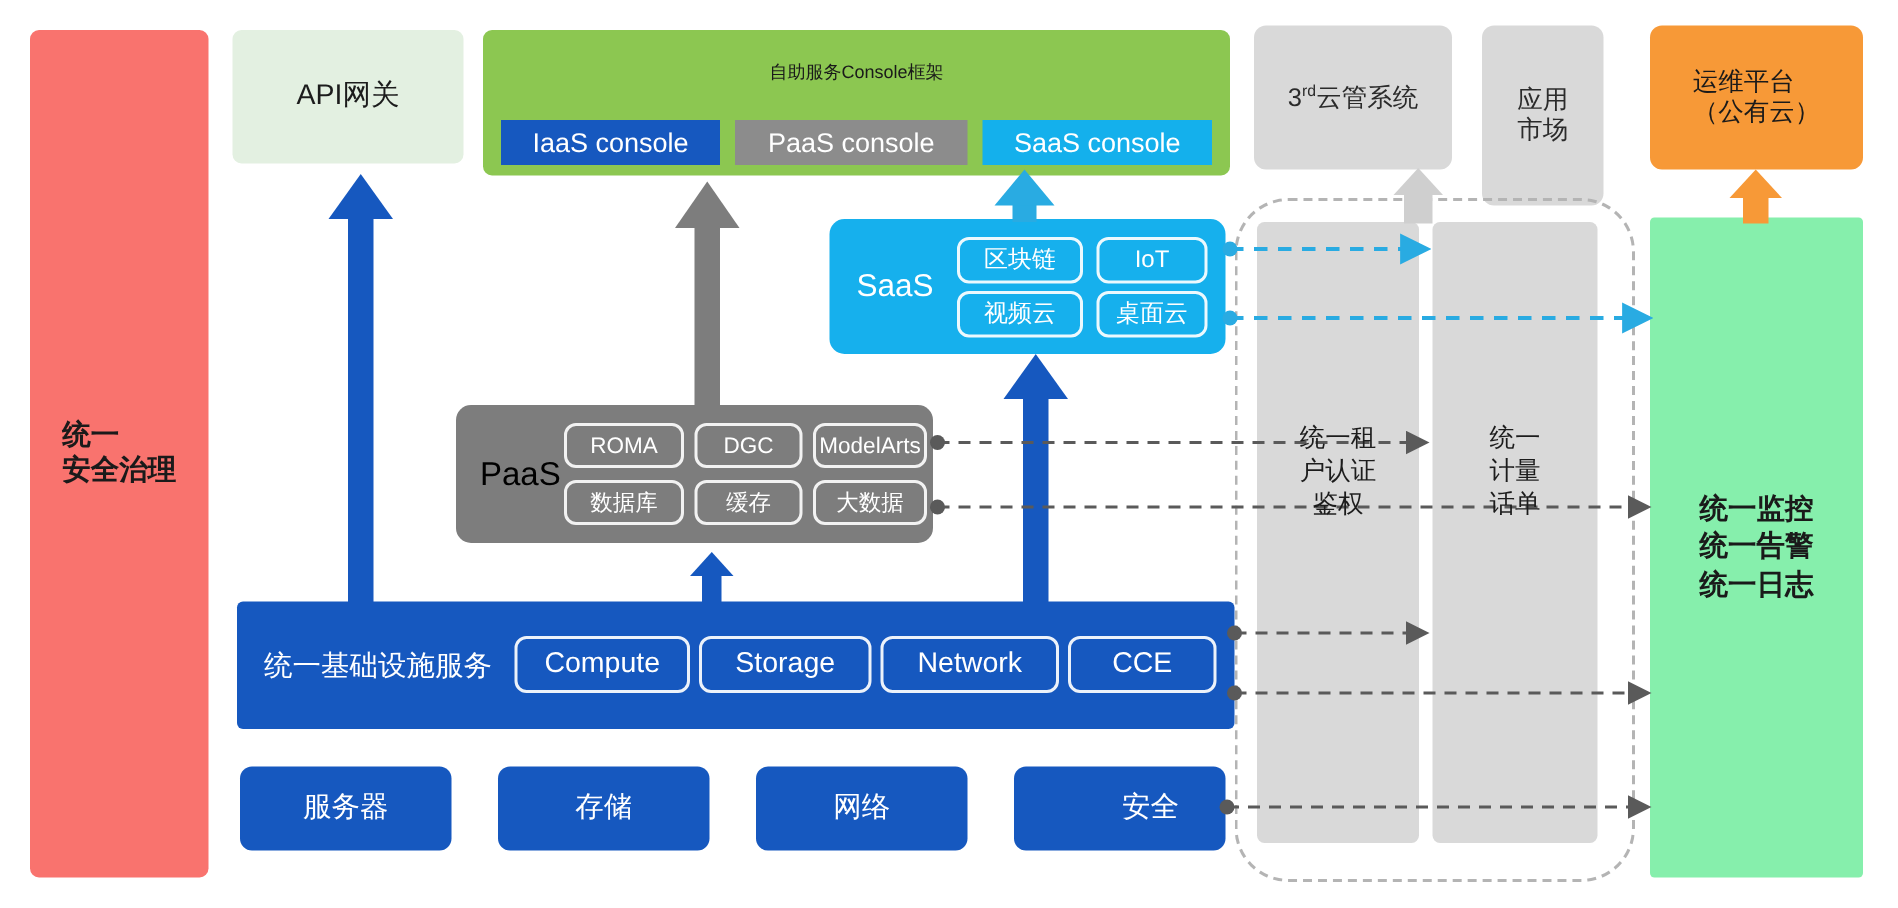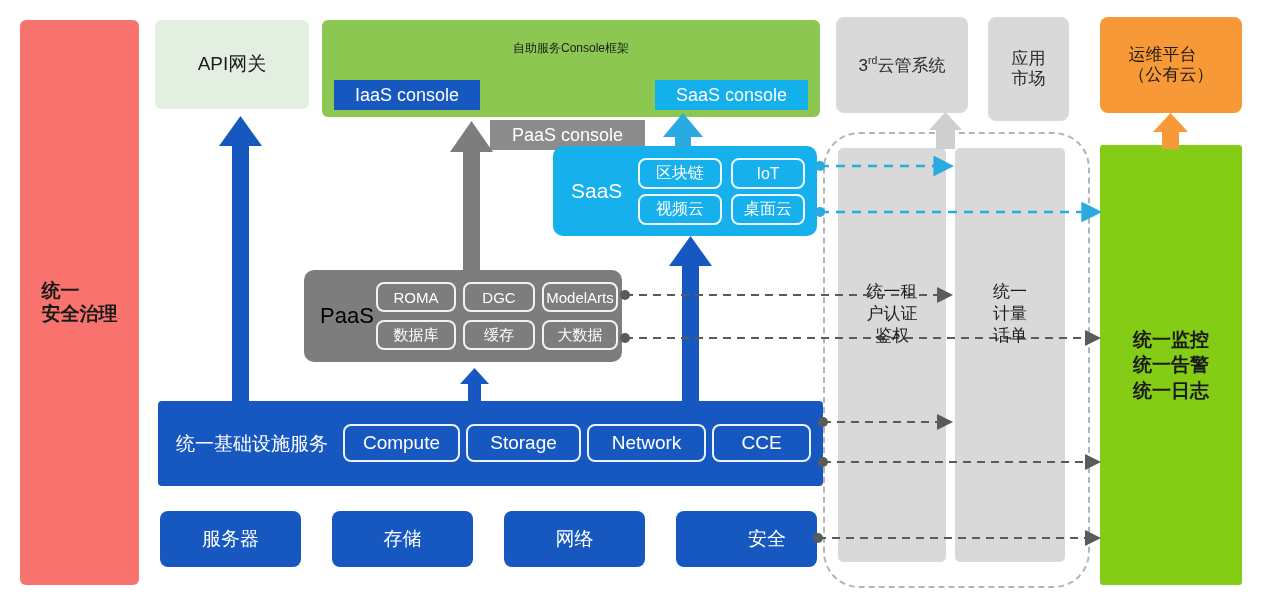--- a/index.html
+++ b/index.html
@@ -7,26 +7,26 @@
   #stage{position:relative;width:1265px;height:605px;background:#ffffff;overflow:hidden;}
   .box{position:absolute;box-sizing:border-box;display:flex;align-items:center;justify-content:center;text-align:left;line-height:1.18;}
 
   
   .red-panel{background:#f9736e;border-radius:6px;color:#1a1a1a;font-size:19px;font-weight:700;}
   .api-gw{background:#e3f0e1;border-radius:6px;color:#1c1c1c;font-size:19px;}
   .console-frame{background:#8cc751;border-radius:6px;}
   .console-title{position:absolute;left:0;right:0;top:20px;text-align:center;color:#1a1a1a;font-size:12px;font-weight:400;}
   .pill{position:absolute;box-sizing:border-box;display:flex;align-items:center;justify-content:center;border-radius:0;color:#ffffff;font-size:18px;}
   .pill.iaas{background:#1658bf;}
-  .pill.paas{background:#8c8c8c;margin-top:40px;}
+  .pill.paas{background:#8c8c8c;}
   .pill.saas{background:#14b0ec;}
 
   .gray-card{background:#d9d9d9;border-radius:8px;color:#2b2b2b;font-size:17px;}
   .orange-card{background:#f79937;border-radius:8px;color:#1a1a1a;font-size:17px;font-weight:400;}
-  .orange-panel{background:#84cc16;border-radius:3px;color:#1a1a1a;font-size:19px;font-weight:700;line-height:1.35;}
+  .orange-panel{background:#86efac;border-radius:3px;color:#1a1a1a;font-size:19px;font-weight:700;line-height:1.35;}
 
   
   .saas-block{background:#16b0ed;border-radius:10px;}
   .saas-label{position:absolute;left:18px;top:50%;transform:translateY(-50%);color:#fff;font-size:21px;}
   .chip{position:absolute;box-sizing:border-box;display:flex;align-items:center;justify-content:center;border:2px solid rgba(255,255,255,.92);border-radius:8px;color:#ffffff;font-size:16px;background:transparent;}
 
   
   .paas-block{background:#7d7d7d;border-radius:10px;}
   .paas-label{position:absolute;left:16px;top:50%;transform:translateY(-50%);color:#000000;font-size:22px;}
   .chip-g{position:absolute;box-sizing:border-box;display:flex;align-items:center;justify-content:center;border:2px solid rgba(255,255,255,.9);border-radius:8px;color:#ffffff;font-size:15px;background:transparent;}
@@ -60,21 +60,21 @@
     <div class="console-title">自助服务Console框架</div>
     <div class="pill iaas" style="left:12px;top:60px;width:146px;height:30px;">IaaS console</div>
     <div class="pill paas" style="left:168px;top:60px;width:155px;height:30px;">PaaS console</div>
     <div class="pill saas" style="left:333px;top:60px;width:153px;height:30px;">SaaS console</div>
   </div>
 
   <div class="box gray-card" style="left:836px;top:17px;width:132px;height:96px;">
     <span><span>3</span><span class="sup">rd</span><span>云管系统</span></span>
   </div>
 
-  <div class="box gray-card stack" style="left:988px;top:17px;width:81px;height:104px;">应用
+  <div class="box gray-card stack" style="left:988px;top:17px;width:81px;height:120px;">应用
 市场</div>
 
   <div class="box orange-card stack" style="left:1100px;top:17px;width:142px;height:96px;">运维平台
 （公有云）</div>
 
   <div class="box orange-panel stack" style="left:1100px;top:145px;width:142px;height:440px;">统一监控
 统一告警
 统一日志</div>
 
   <div class="dash-wrap" style="left:823px;top:132px;width:267px;height:456px;"></div>

